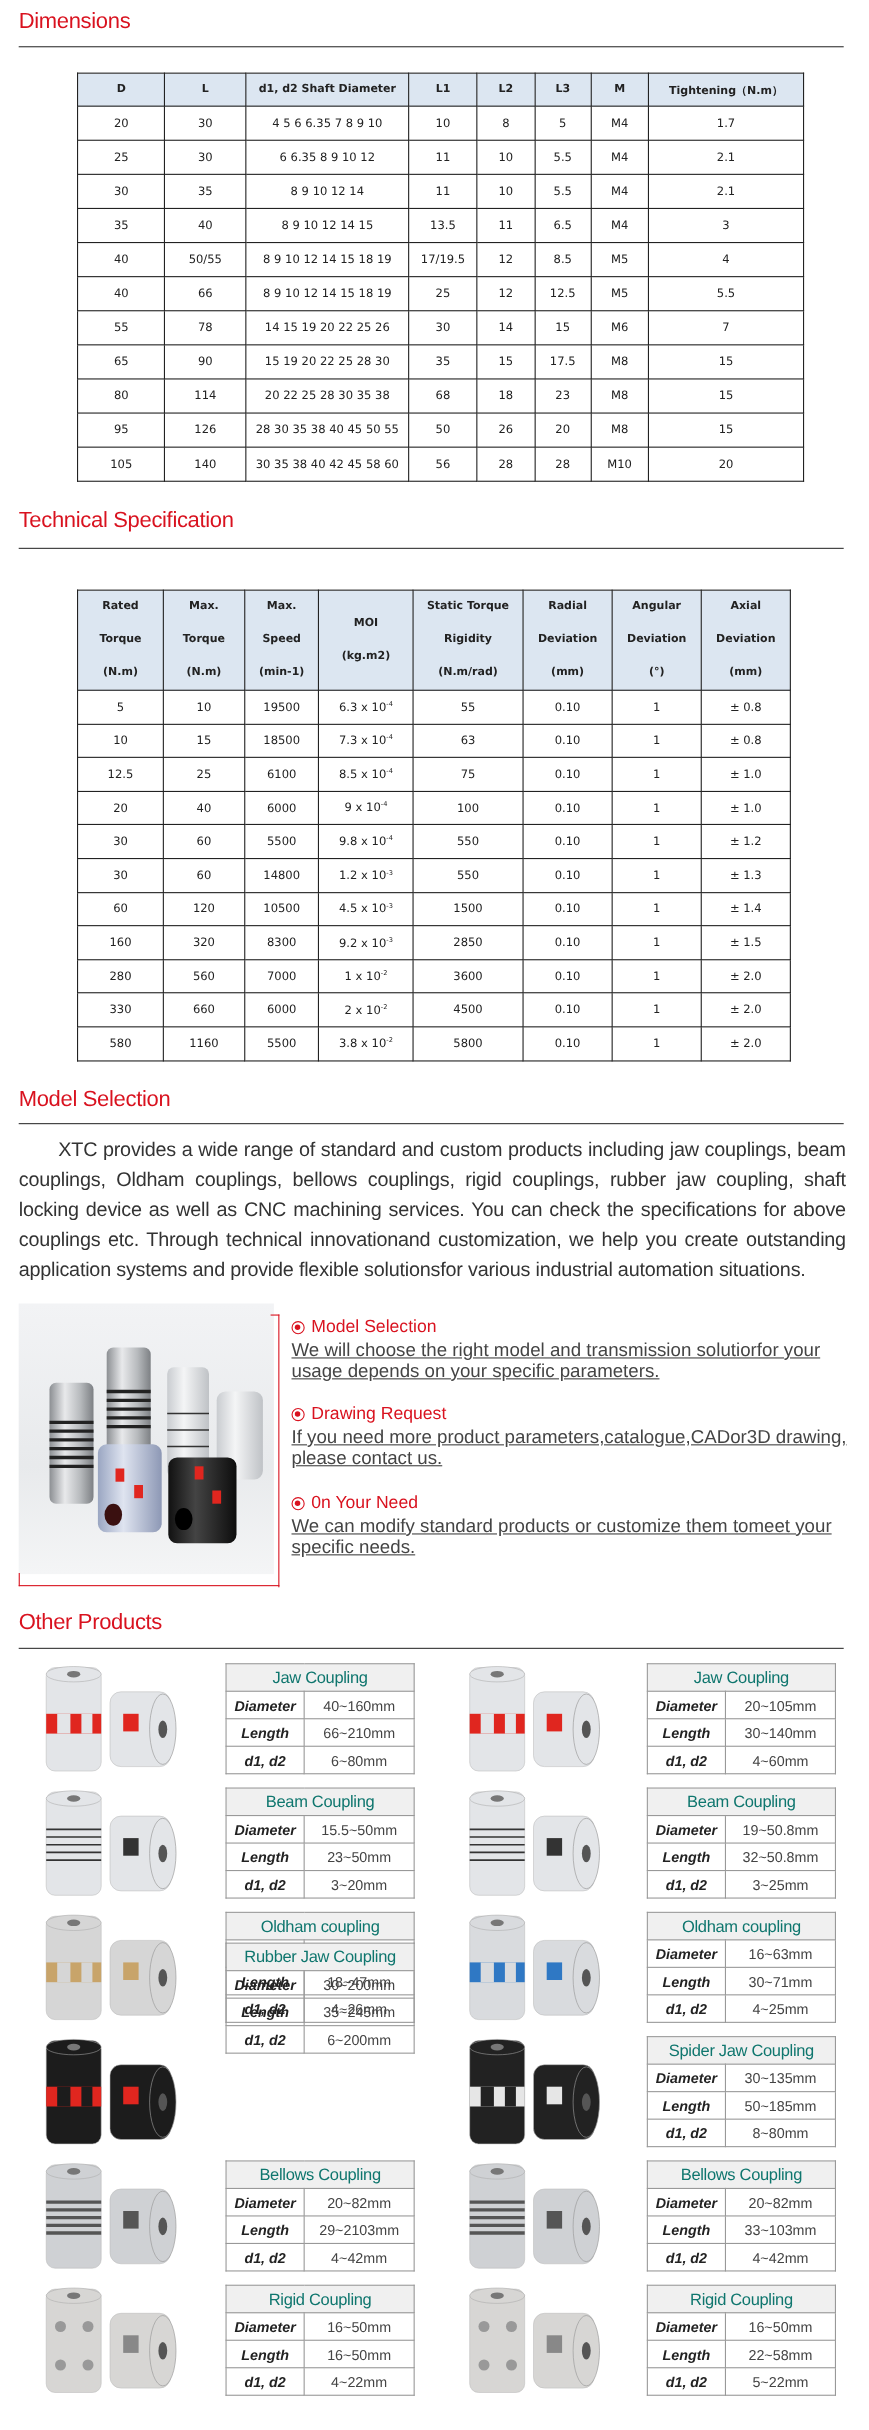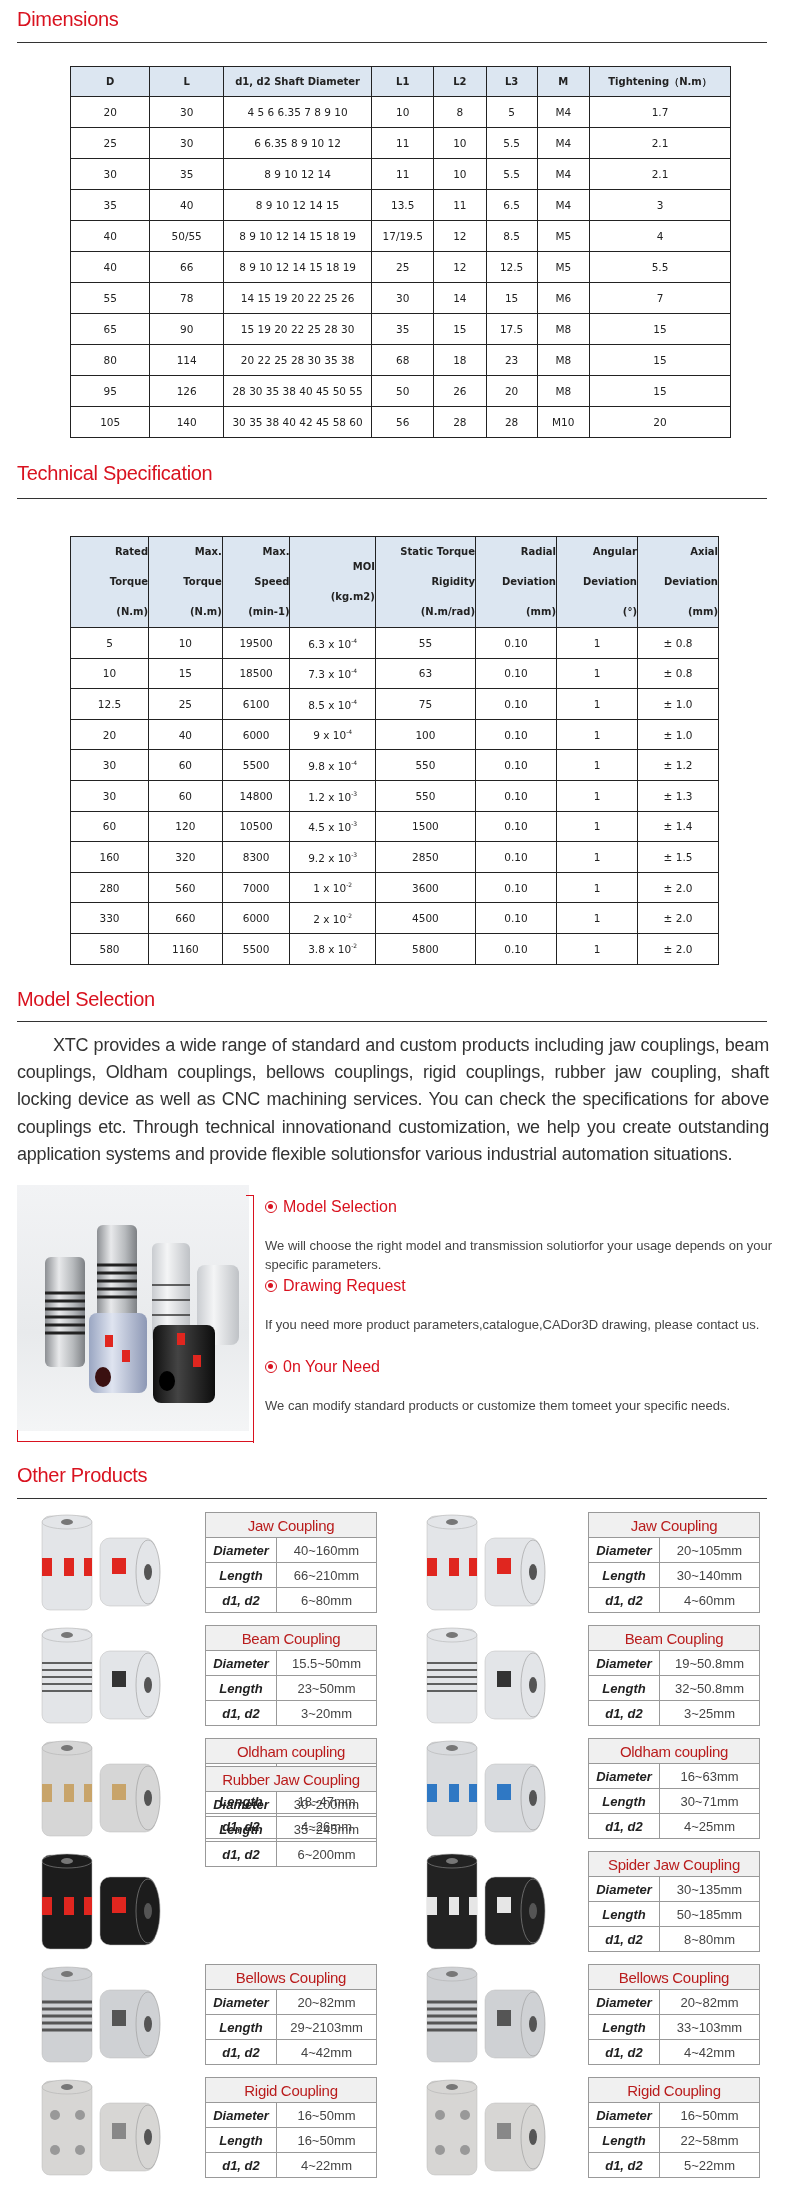--- a/index.html
+++ b/index.html
@@ -5,42 +5,42 @@
   * { box-sizing: border-box; margin: 0; padding: 0; }
   body { width: 790px; height: 2209px; background: #fff; font-family: "Liberation Sans", sans-serif; color: #333; position: relative; overflow: hidden; }
   .section-title { position: absolute; left: 17px; font-size: 20px; color: #d9121f; font-family: "Liberation Sans", sans-serif; letter-spacing: -0.3px; }
   .section-rule { position: absolute; left: 17px; width: 750px; height: 1px; background: #333; }
 
   table.spec { position: absolute; border-collapse: collapse; font-family: "DejaVu Sans", sans-serif; font-size: 10.5px; color: #222; text-align: center; }
   table.spec th, table.spec td { border: 1px solid #222; }
   table.spec th { background: #dce6f1; font-weight: bold; font-size: 10px; }
   table.dims th { height: 30px; }
   table.dims td { height: 31px; }
-  table.tech th { height: 90px; line-height: 30px; text-align: right; }
+  table.tech th { height: 90px; line-height: 30px; }
   table.tech td { height: 30.6px; }
   sup { font-size: 6px; vertical-align: super; }
 
   .intro { position: absolute; left: 17px; top: 1032px; width: 752px; font-size: 18px; line-height: 27.2px; color: #333; text-align: justify; text-indent: 2em; font-family: "Liberation Sans", sans-serif; letter-spacing: -0.2px; }
 
   .hero-img { position: absolute; left: 17px; top: 1185px; width: 232px; height: 246px; background: linear-gradient(180deg, #f2f3f5 0%, #e8eaec 60%, #f4f5f6 100%); }
   .hero-redline-v1 { position: absolute; left: 253px; top: 1195px; width: 1px; height: 248px; background: #d9121f; }
   .hero-redline-h1 { position: absolute; left: 246px; top: 1195px; width: 8px; height: 1px; background: #d9121f; }
   .hero-redline-v2 { position: absolute; left: 17px; top: 1430px; width: 1px; height: 12px; background: #d9121f; }
   .hero-redline-h2 { position: absolute; left: 17px; top: 1441px; width: 237px; height: 1px; background: #d9121f; }
 
   .feature { position: absolute; left: 265px; width: 520px; }
   .feature-title { font-size: 16px; color: #d9121f; display: flex; align-items: center; gap: 6px; }
   .radio-icon { width: 12px; height: 12px; border: 1.5px solid #d9121f; border-radius: 50%; position: relative; display: inline-block; }
   .radio-icon::after { content: ""; position: absolute; left: 2px; top: 2px; width: 5px; height: 5px; border-radius: 50%; background: #d9121f; }
-  .feature-desc { font-size: 13px; color: #444; line-height: 19px; margin-top: 20px; }
+  .feature-desc { font-size: 17px; color: #444; line-height: 19px; margin-top: 2px; text-decoration: underline; }
 
   .prod-img { position: absolute; width: 150px; height: 105px; }
   .prod-table { position: absolute; border-collapse: collapse; width: 172px; font-family: "Liberation Sans", sans-serif; text-align: center; }
   .prod-table td, .prod-table th { border: 1px solid #999; }
-  .prod-table th { background: #f0f0f0; font-weight: normal; font-size: 15px; height: 25px; color: #b91c1c; letter-spacing: -0.3px; }
+  .prod-table th { background: #f0f0f0; font-weight: normal; font-size: 15px; height: 25px; color: #0f766e; letter-spacing: -0.3px; }
   .prod-table td { height: 25px; font-size: 13px; color: #444; }
   .prod-table td.lbl { width: 71px; font-weight: bold; color: #222; font-size: 13px; font-style: italic; }
 </style>
 </head>
 <body>
 
 <div class="section-title" style="top:8px;">Dimensions</div>
 <div class="section-rule" style="top:42px;"></div>
 
 <table class="spec dims" id="dims-table" style="left:70px; top:66px; width:661px;">

